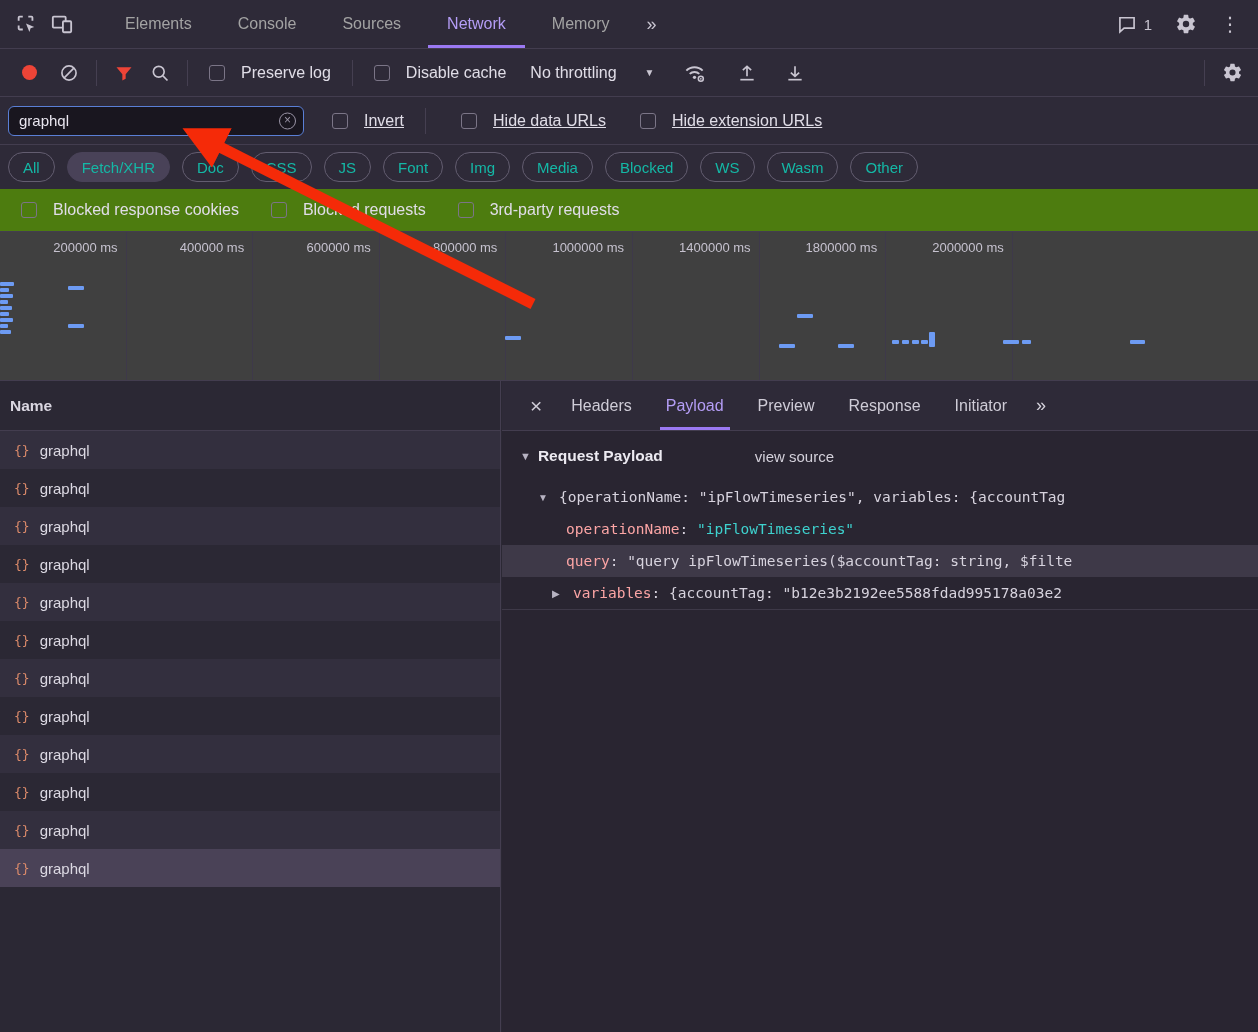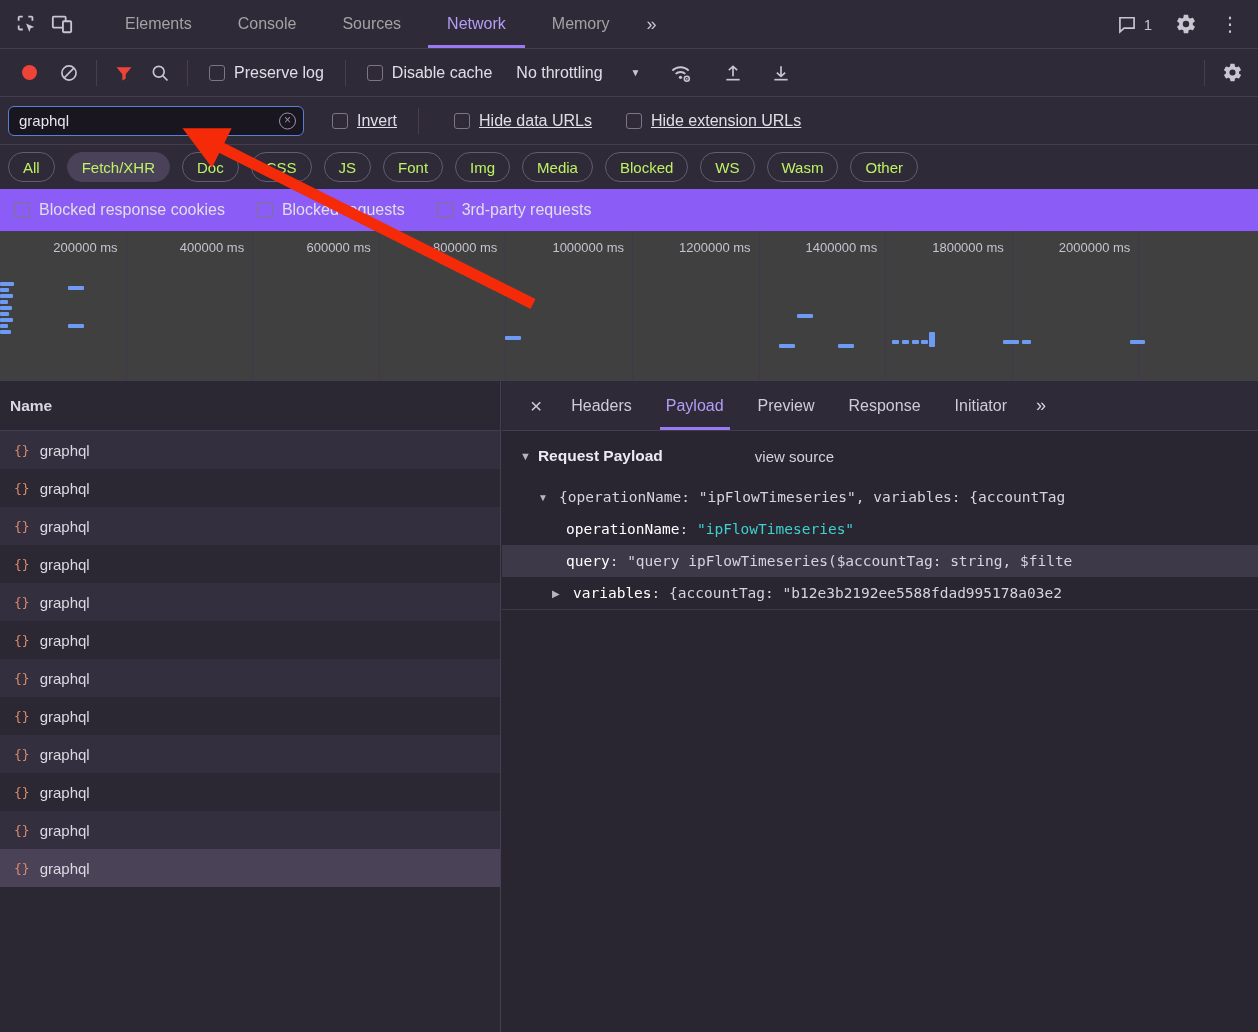--- a/index.html
+++ b/index.html
@@ -22,21 +22,21 @@
   .more-tabs { display:flex; align-items:center; padding:0 14px; font-size:18px; color:#c9c5d1; }
   .tabbar-right { margin-left:auto; display:flex; align-items:center; gap:6px; padding-right:8px; }
   .console-btn { display:flex; align-items:center; gap:7px; padding:0 10px; color:#c9c5d1; font-size:15px; }
   .kebab { font-size:20px; color:#c9c5d1; padding:0 10px; }
 
   
   .toolbar { position:absolute; top:49px; left:0; right:0; height:48px; background:#2e2a38;
              border-bottom:1px solid #433d4f; display:flex; align-items:center; padding-left:14px; }
   .record-dot { width:15px; height:15px; border-radius:50%; background:#ee4437; margin:0 14px 0 8px; flex:none; }
   .vdiv { width:1px; height:26px; background:#453f51; margin:0 9px; flex:none; }
-  .checkbox { display:flex; align-items:center; gap:9px; font-size:16px; color:#e0dde7; padding:0 12px; }
+  .checkbox { display:flex; align-items:center; gap:16px; font-size:16px; color:#e0dde7; padding:0 12px; }
   .cb-box { width:16px; height:16px; border:1.5px solid #7b7587; border-radius:3px; background:transparent; flex:none; }
   .throttle { display:flex; align-items:center; font-size:16px; color:#e0dde7; padding:0 8px 0 12px; }
   .caret-glyph { font-size:10px; color:#c9c5d1; margin-left:28px; }
   .toolbar .spacer { flex:1; }
 
   
   .filter-row { position:absolute; top:97px; left:0; right:0; height:48px; background:#2e2a38;
                 border-bottom:1px solid #433d4f; display:flex; align-items:center; padding-left:8px; }
   .filter-input-wrap { position:relative; width:296px; height:30px; flex:none; }
   input.filter { width:100%; height:100%; background:#19161f; border:1px solid #5a7fd6; border-radius:6px;
@@ -44,26 +44,26 @@
                  font-family:"Liberation Sans", sans-serif; }
   .input-clear { position:absolute; right:8px; top:50%; transform:translateY(-50%); width:17px; height:17px;
                  border:1.5px solid #9a94a6; border-radius:50%; color:#9a94a6; font-size:12px; line-height:13px;
                  text-align:center; }
   .filter-row .checkbox { margin-left:14px;text-decoration:underline; }
 
   
   .pills-row { position:absolute; top:145px; left:0; right:0; height:44px; background:#2e2a38;
                display:flex; align-items:center; gap:12px; padding-left:8px; }
   .pill { height:30px; display:flex; align-items:center; padding:0 14px; border:1px solid #635d70;
-          border-radius:15px; font-size:15px; color:#bef264; flex:none; }
+          border-radius:15px; font-size:15px; color:#14b8a6; flex:none; }
   .pill.selected { background:#494258; border-color:#494258; }
 
   
-  .checks-row { position:absolute; top:189px; left:0; right:0; height:43px; background:#8b5cf6;
-                border-bottom:1px solid #433d4f; display:flex; align-items:center; gap:8px; padding-left:2px; }
+  .checks-row { position:absolute; top:189px; left:0; right:0; height:43px; background:#4d7c0f;
+                border-bottom:1px solid #433d4f; display:flex; align-items:center; gap:8px; padding-left:9px; }
 
   
   .timeline { position:absolute; top:232px; left:0; right:0; height:149px; background:#404040;
               border-bottom:1px solid #433d4f; overflow:hidden; }
   .tick-cells { position:absolute; inset:0; display:flex; }
   .tick-cell { width:126.6px; flex:none; border-right:1px solid #3e394a; font-size:13px; color:#c6c2cf;
                text-align:right; padding:8px 8px 0 0; }
   .dash { position:absolute; height:4px; background:#6d9bf3; border-radius:1px; }
 
   
@@ -92,21 +92,21 @@
   .ph-source { margin-left:92px; font-size:15px; color:#d3d0da; }
 
   .tree { font-family:"DejaVu Sans Mono", monospace; font-size:14.5px; }
   .tline { height:32px; display:flex; align-items:center; white-space:pre; overflow:hidden; }
   .t-caret { width:15px; flex:none; font-size:10px; color:#b7b3c2; margin-right:6px;
              font-family:"Liberation Sans", sans-serif; }
   .l1 { padding-left:36px; }
   .l2 { padding-left:64px; }
   .l3 { padding-left:64px; background:#3e3948; }
   .l4 { padding-left:50px; }
-  .k { color:#ffffff; }
+  .k { color:#fca5a5; }
   .v-cyan { color:#3ed1ce; }
   .v-plain { color:#d7d3de; }
   .tree-sep { border-bottom:1px solid #3e3948; }
 
   
   .arrow-overlay { position:absolute; top:0; left:0; z-index:60; pointer-events:none; }
 </style>
 </head>
 <body>
 
@@ -297,21 +297,20 @@
   </div>
 </div>
 
 <div class="timeline">
   <div class="tick-cells">
     <div class="tick-cell">200000 ms</div>
     <div class="tick-cell">400000 ms</div>
     <div class="tick-cell">600000 ms</div>
     <div class="tick-cell">800000 ms</div>
     <div class="tick-cell">1000000 ms</div>
-    <div class="tick-cell">1200000 ms</div>
     <div class="tick-cell">1400000 ms</div>
     <div class="tick-cell">1800000 ms</div>
     <div class="tick-cell">2000000 ms</div>
   </div>
 
   <div class="dash" style="left:0;top:50px;width:14px"></div>
   <div class="dash" style="left:0;top:56px;width:9px"></div>
   <div class="dash" style="left:0;top:62px;width:13px"></div>
   <div class="dash" style="left:0;top:68px;width:8px"></div>
   <div class="dash" style="left:0;top:74px;width:12px"></div>

